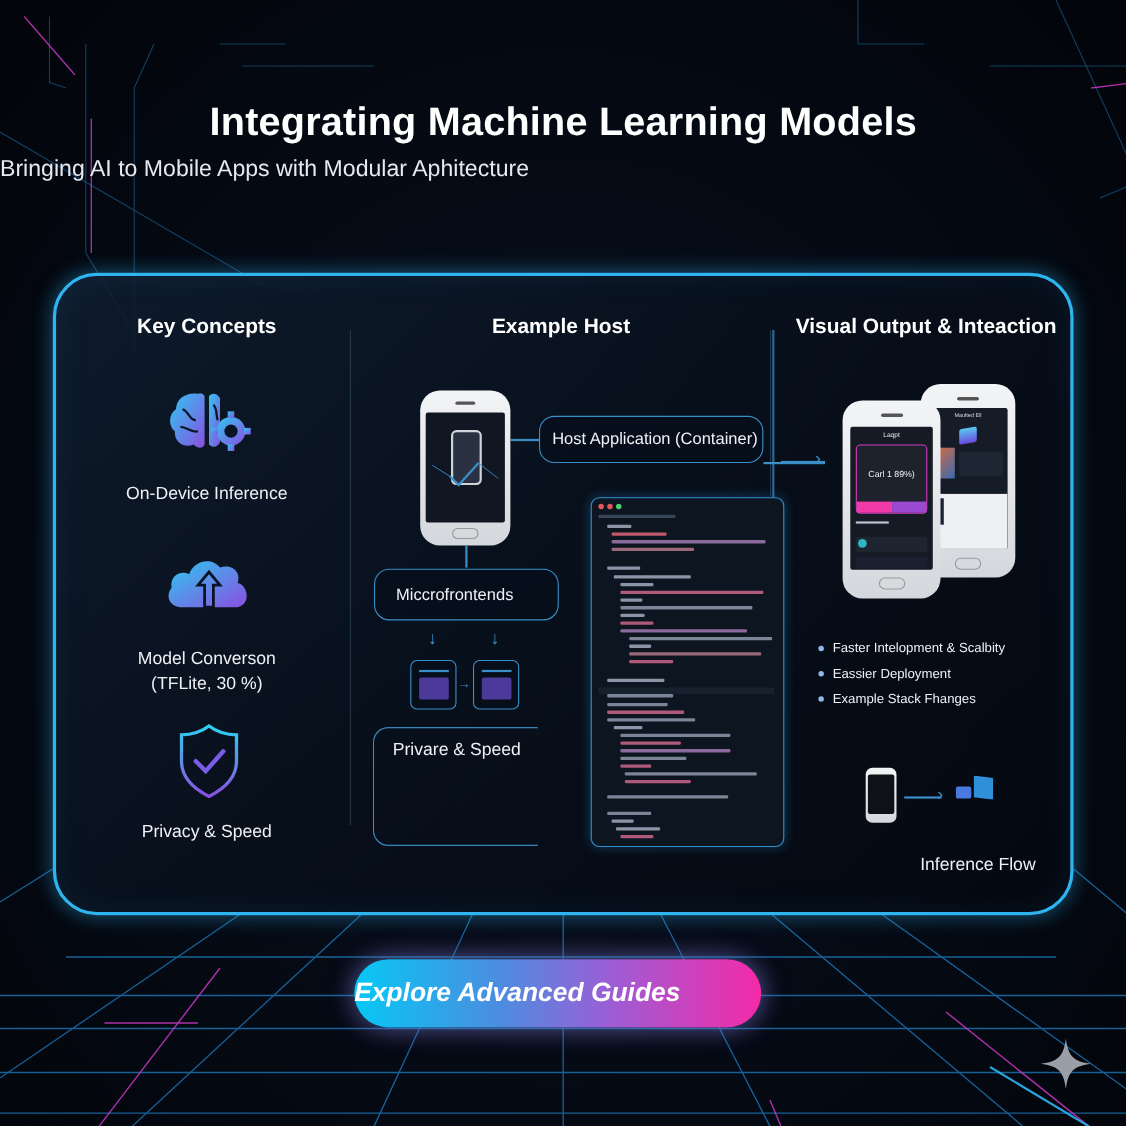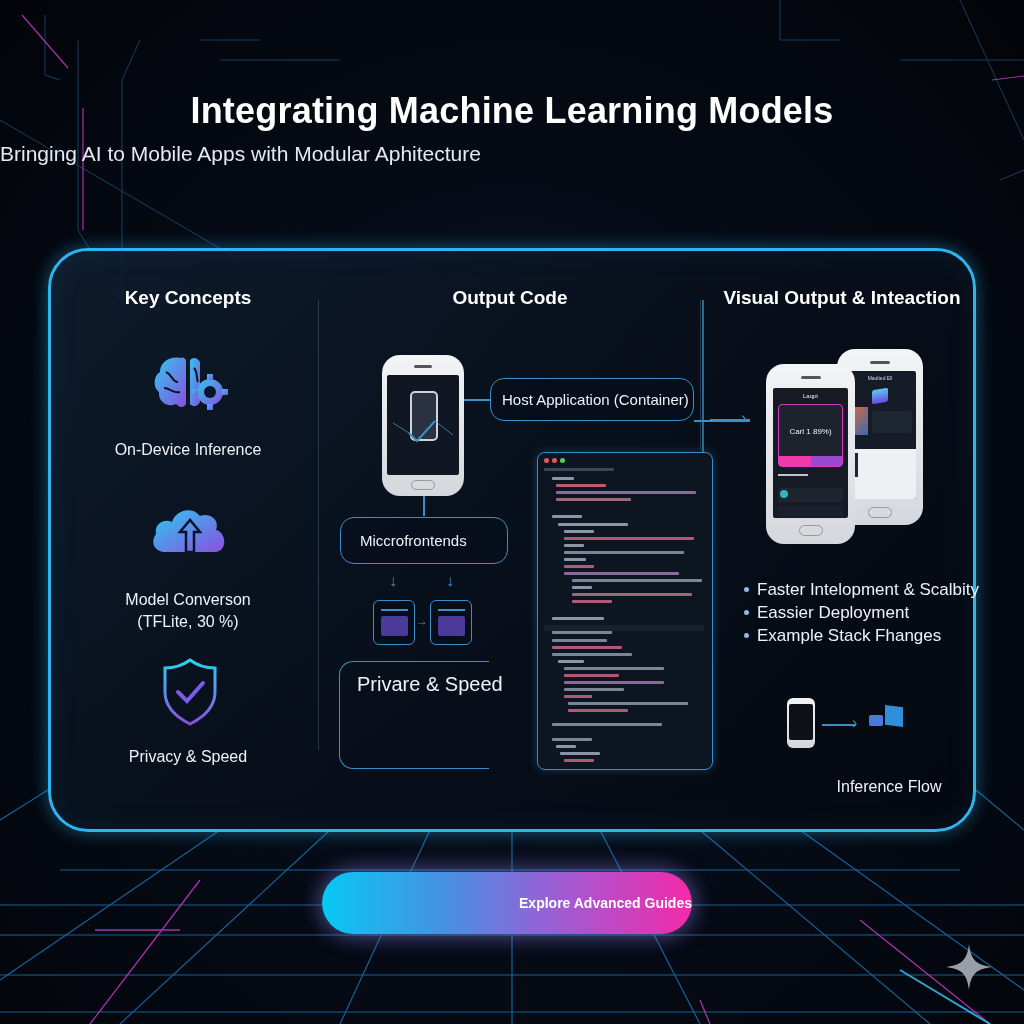--- a/index.html
+++ b/index.html
@@ -35,28 +35,28 @@
   .phone .home { position: absolute; border: 1.5px solid #999; border-radius: 10px; }
 
   .code-win { position: absolute; left: 537px; top: 452px; width: 176px; height: 318px;
     border: 1.5px solid #2f8fd0; border-radius: 8px; background: #0d1520; overflow: hidden;
     box-shadow: 0 0 10px rgba(47,143,208,0.35); }
   .code-win .dots { position: absolute; top: 5px; left: 6px; display: flex; gap: 3px; }
   .code-win .dots span { width: 5px; height: 5px; border-radius: 50%; }
   .code-line { position: absolute; height: 3px; border-radius: 1px; }
 
   .bullets { position: absolute; left: 743px; top: 578px; list-style: none; }
-  .bullets li { font-size: 17px; color: #eef1f6; line-height: 23px; position: relative; padding-left: 14px; }
+  .bullets li { font-size: 12px; color: #eef1f6; line-height: 23px; position: relative; padding-left: 14px; }
   .bullets li::before { content: ""; position: absolute; left: 1px; top: 9px; width: 5px; height: 5px; border-radius: 50%; background: #8fb8e6; }
 
   .cta { position: absolute; left: 322px; top: 872px; width: 370px; height: 62px; border-radius: 31px;
     background: linear-gradient(90deg, #07c8f5 0%, #4a8ee0 35%, #9a5fd6 62%, #f42aa8 100%);
     box-shadow: 0 0 22px rgba(40,180,250,0.45), 0 0 26px rgba(244,42,168,0.35);
     border: none; cursor: pointer; }
-  .cta span { display: block; text-align: right; line-height: 62px; font-size: 14px; font-weight: bold; color: #fff; }
+  .cta span { display: block; text-align: left; line-height: 62px; font-size: 24px; font-weight: bold; color: #fff; font-style: italic; }
 
   .sparkle { position: absolute; left: 944px; top: 942px; width: 50px; height: 50px; }
 </style>
 </head>
 <body>
 
 <div class="bg">
   <svg width="1024" height="1024" viewBox="0 0 1024 1024">
     <g stroke="#1f6fa8" stroke-width="1" opacity="0.55" fill="none">
       <polyline points="45,15 45,75 60,80"></polyline>
@@ -164,21 +164,21 @@
           <stop offset="0" stop-color="#2fd0f0"></stop>
           <stop offset="1" stop-color="#8a4fe0"></stop>
         </linearGradient>
       </defs>
     <path d="M30 4 C22 10 14 12 5 12 L5 36 C5 52 18 62 30 68 C42 62 55 52 55 36 L55 12 C46 12 38 10 30 4 Z" fill="none" stroke="url(#g3)" stroke-width="3"></path>
     <path d="M18 36 L27 45 L43 27" fill="none" stroke="#7a5ce6" stroke-width="4" stroke-linecap="round"></path>
   </svg>
 </div>
 <div class="concept-label" style="left:88px; top:746px; width:200px;">Privacy &amp; Speed</div>
 
-<div class="col-head" style="left:410px; top:287px; width:200px;">Output Code</div>
+<div class="col-head" style="left:410px; top:287px; width:200px;">Example Host</div>
 
 <div class="phone" style="left:382px; top:355px; width:82px; height:141px;">
   <div class="speaker" style="left:32px; top:10px; width:18px;"></div>
   <div class="screen" style="left:5px; top:20px; width:72px; height:100px;">
     <div style="position:absolute; left:23px; top:16px; width:28px; height:50px; border:2px solid #cfd3da; border-radius:5px; background:#2a3140;"></div>
     <svg width="72" height="100" style="position:absolute; left:0; top:0;">
         <path d="M22 58 L30 66 L48 46" fill="none" stroke="#3a8fc8" stroke-width="2"></path>
         <line x1="6" y1="48" x2="22" y2="58" stroke="#3a8fc8" stroke-width="0.8"></line>
         <line x1="48" y1="46" x2="66" y2="60" stroke="#3a8fc8" stroke-width="0.8"></line>
       </svg>
@@ -203,21 +203,21 @@
   <div style="position:absolute; left:7px; top:8px; width:27px; height:1.5px; background:#3a8fc8;"></div>
   <div style="position:absolute; left:7px; top:15px; width:27px; height:20px; background:#4c3a9a; border-radius:2px;"></div>
 </div>
 <div style="position:absolute; left:416px; top:614px; color:#3a8fc8; font-size:12px;">→</div>
 <div class="box" style="left:430px; top:600px; width:42px; height:45px; border-radius:6px;">
   <div style="position:absolute; left:7px; top:8px; width:27px; height:1.5px; background:#3a8fc8;"></div>
   <div style="position:absolute; left:7px; top:15px; width:27px; height:20px; background:#4c3a9a; border-radius:2px;"></div>
 </div>
 
 <div style="position:absolute; left:339px; top:661px; width:150px; height:108px; border:1.5px solid #3a8fc8; border-right:none; border-radius:14px 0 0 14px;"></div>
-<div class="box-label" style="left:357px; top:673px; font-size:20px;">Privare &amp; Speed</div>
+<div class="box-label" style="left:357px; top:673px; font-size:16px;">Privare &amp; Speed</div>
 
 <div class="code-win">
   <div class="dots">
     <span style="background:#e05a5a;"></span>
       <span style="background:#e05a5a;"></span>
       <span style="background:#4ad06a;"></span>
   </div>
   <div class="code-line" style="left:6px; top:15px; width:70px; background:#39465a;"></div>
   <div class="code-line" style="left:14px; top:24px; width:22px; background:#8a96a8;"></div>
   <div class="code-line" style="left:18px; top:31px; width:50px; background:#c05a6a;"></div>

